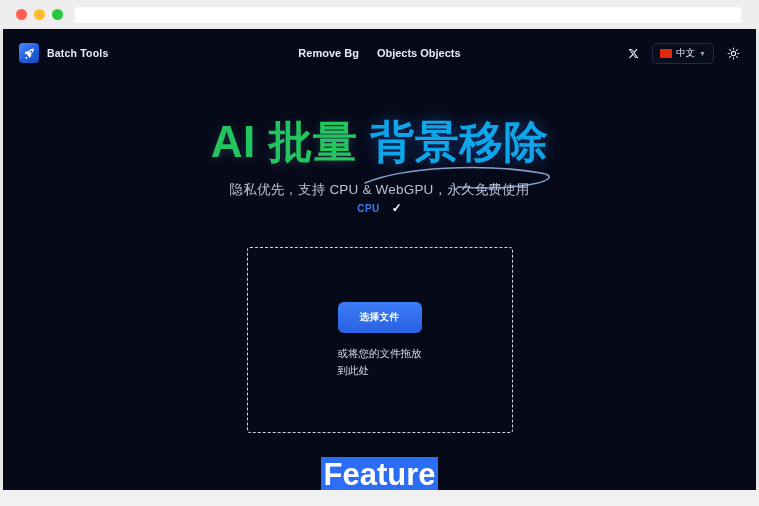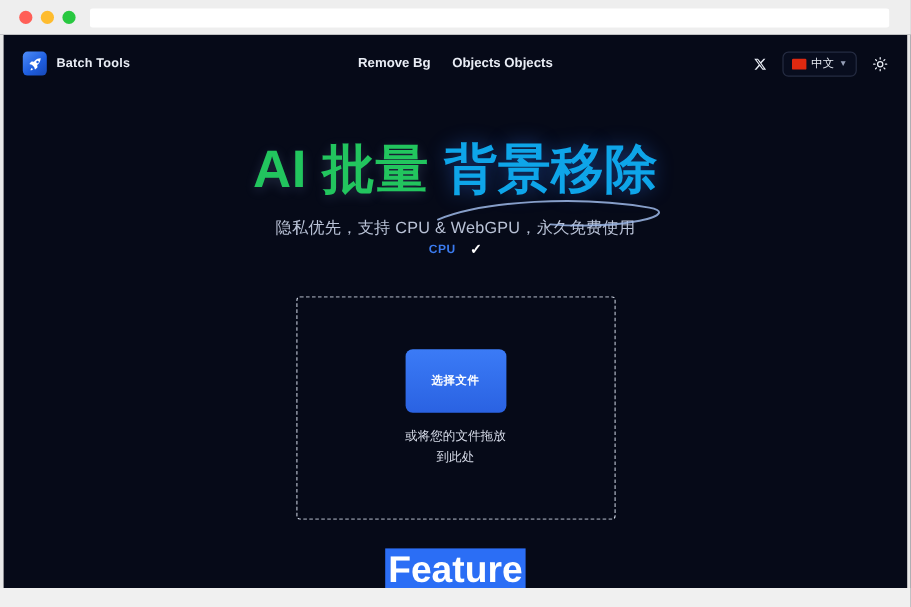--- a/index.html
+++ b/index.html
@@ -223,33 +223,33 @@
     align-items: center;
     justify-content: center;
     box-sizing: border-box;
     cursor: pointer;
   }
   #select-file-button {
     background: linear-gradient(180deg, #3b7bf6 0%, #2a62e2 100%);
     color: #ffffff;
     border: none;
     border-radius: 6px;
-    padding: 20px 22px;
+    padding: 9px 22px;
     font-size: 9.5px;
     font-weight: 700;
     font-family: "Liberation Sans", sans-serif;
     cursor: pointer;
     letter-spacing: 0.5px;
   }
   #dropzone-hint {
     margin-top: 12px;
     color: #d6dbe8;
     font-size: 10.5px;
     line-height: 1.6;
-    text-align: center;
+    text-align: left;
   }
 
   
   #feature-section {
     text-align: center;
     margin-top: 24px;
   }
   #feature-heading {
     font-size: 31px;
     font-weight: 800;

